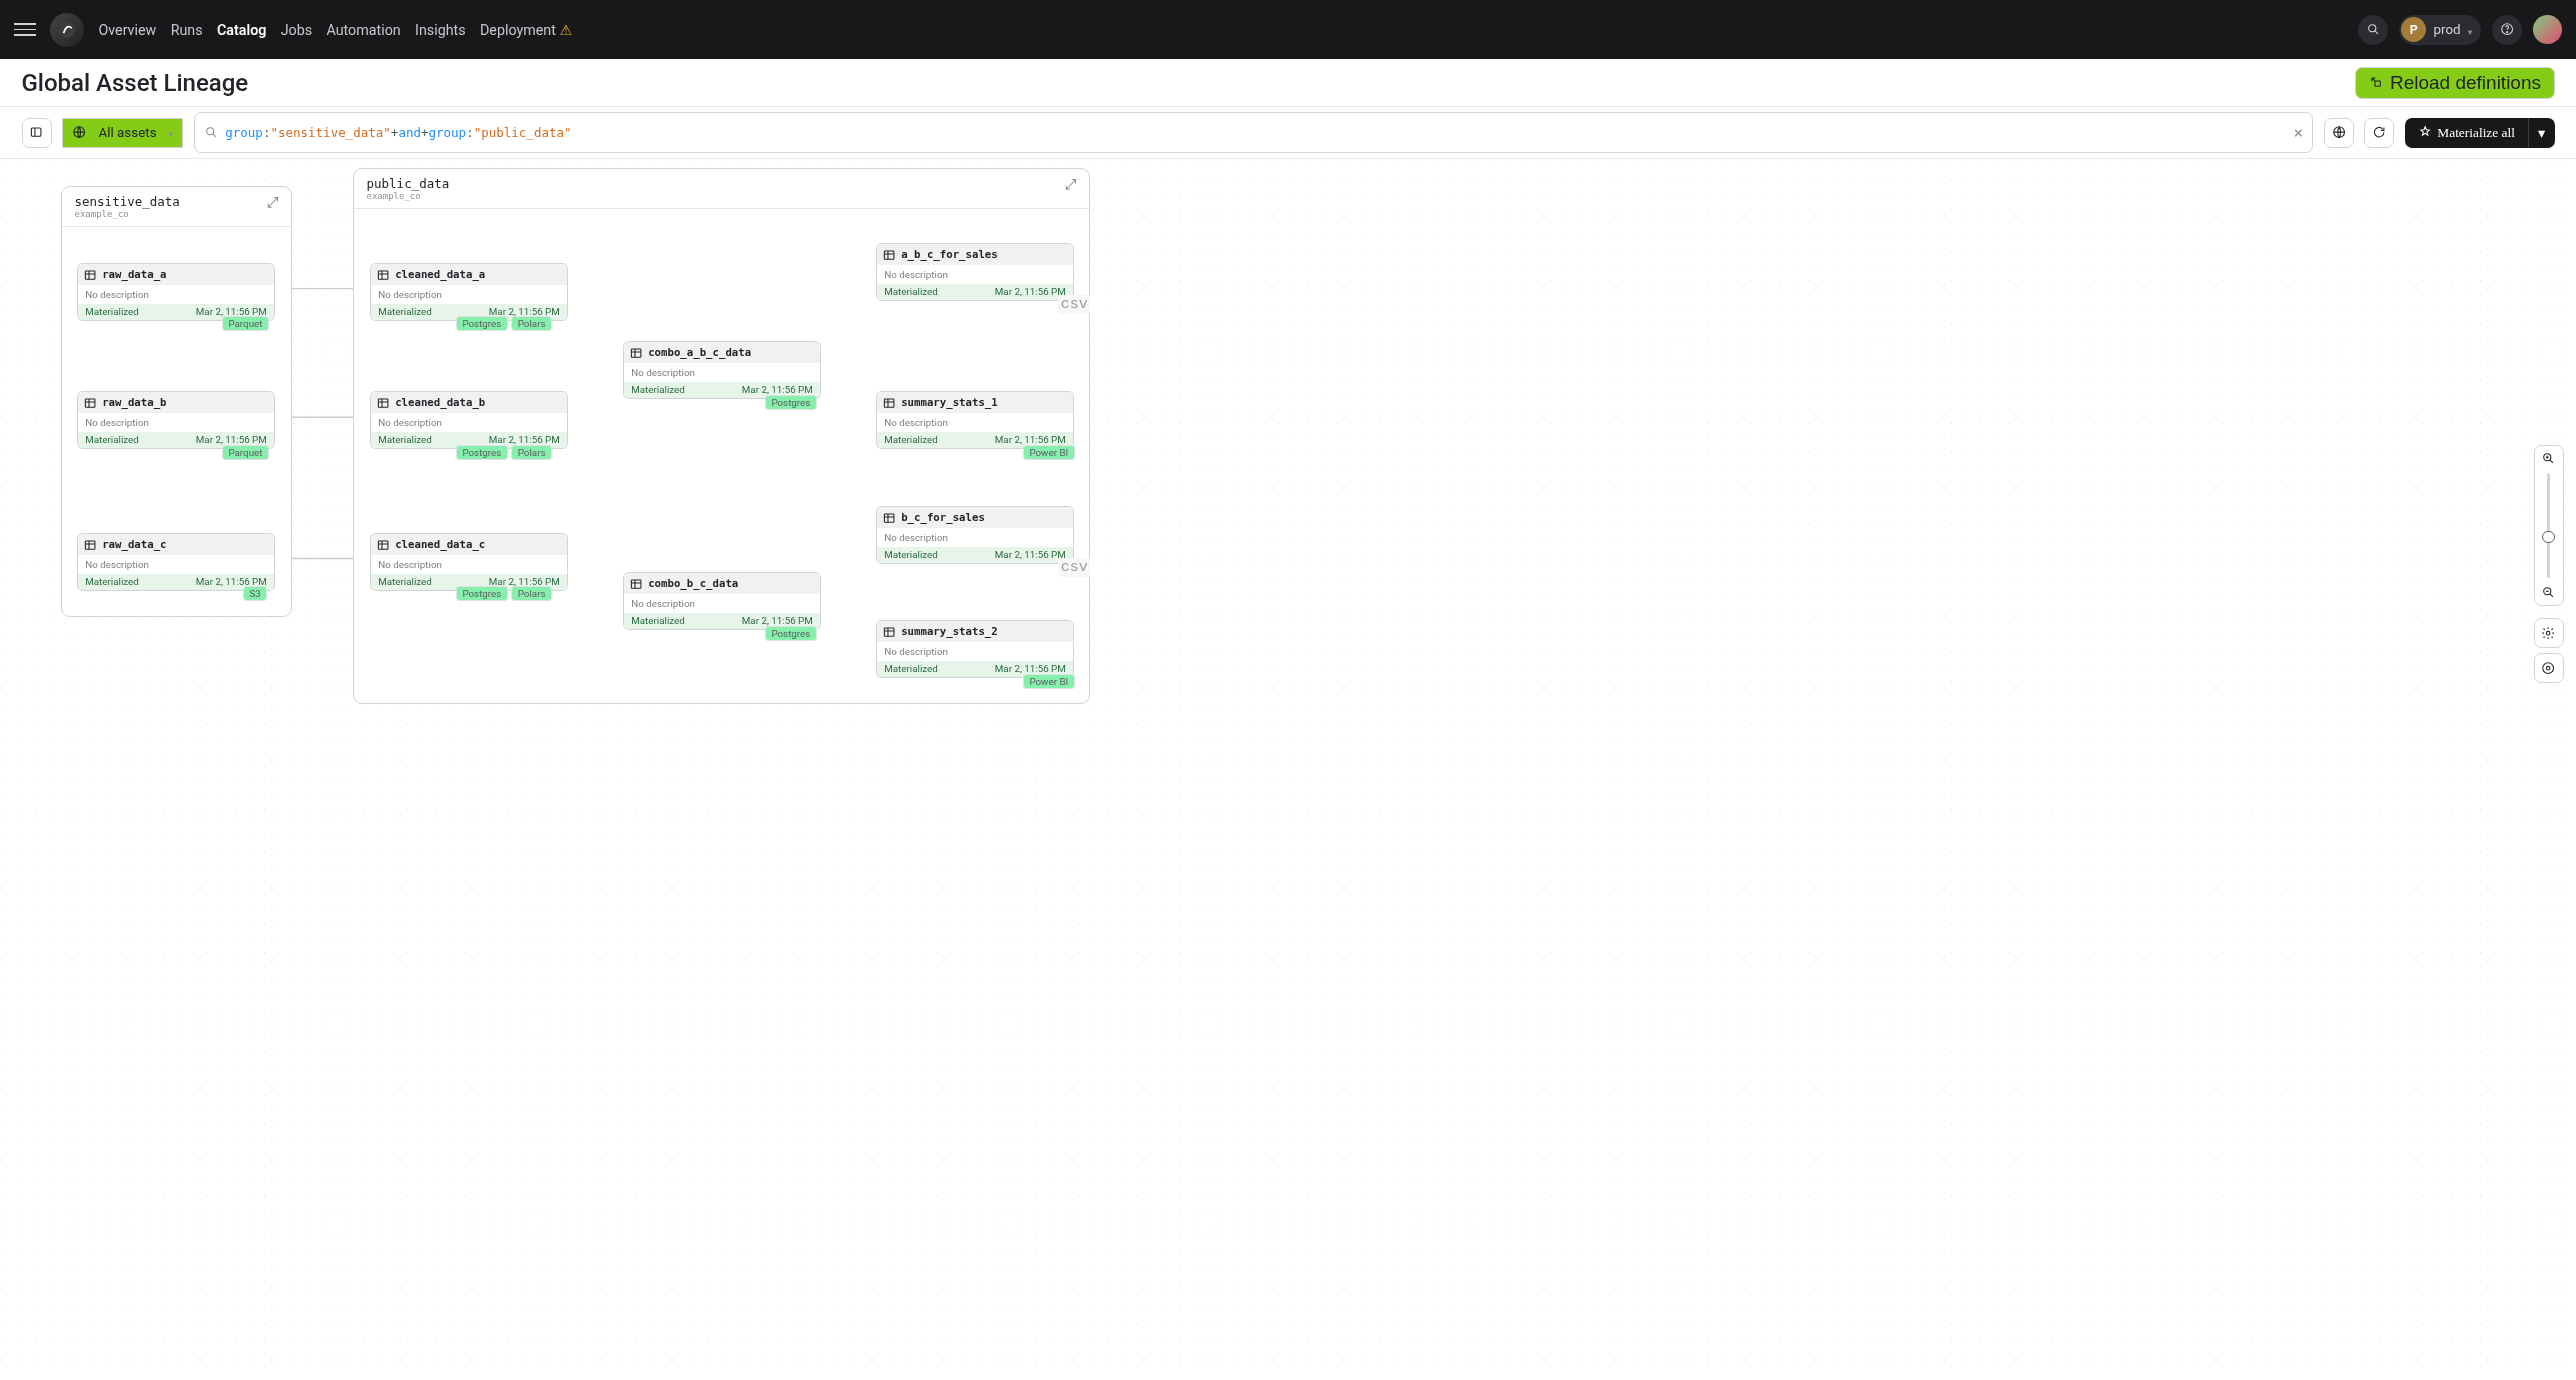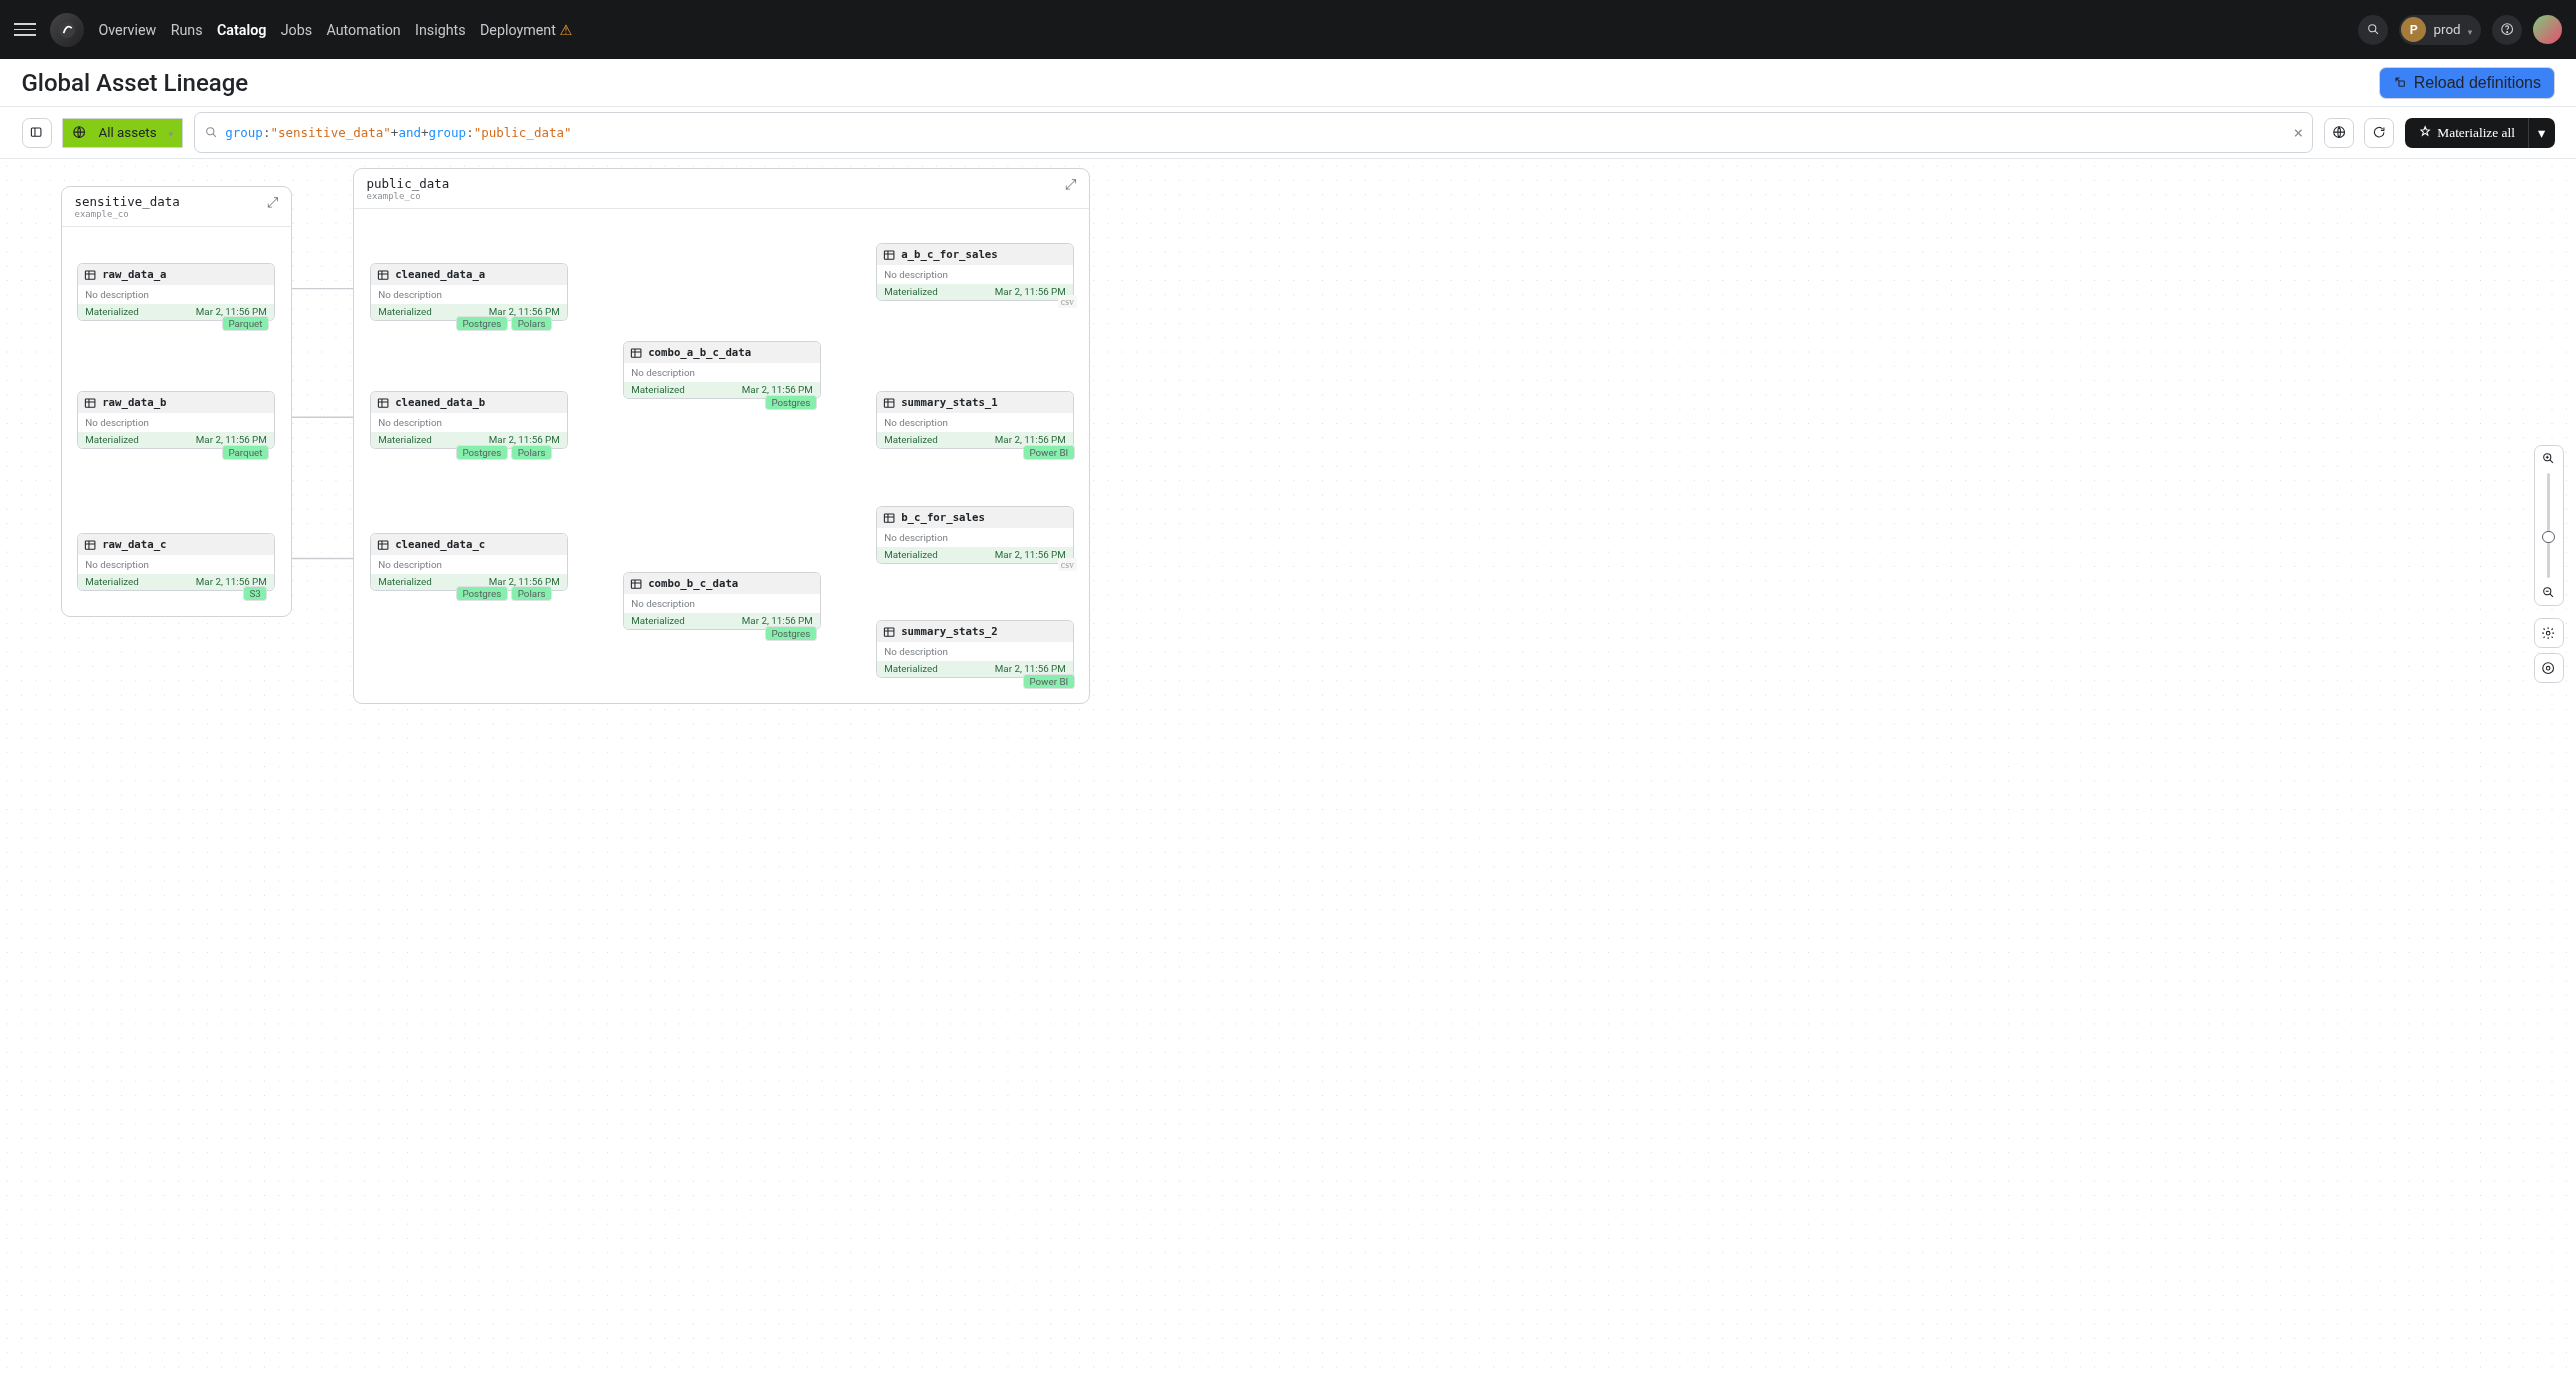--- a/index.html
+++ b/index.html
@@ -14,21 +14,21 @@
 .nav-item.active { color: #fff; font-weight: 600; }
 .topbar-right { margin-left: auto; display: flex; align-items: center; gap: 10.7px; }
 .icon-btn { width: 30px; height: 30px; border-radius: 50%; background: #2a2c30; display: flex; align-items: center; justify-content: center; cursor: pointer; color: #d4d4d4; }
 .prod-pill { height: 30px; border-radius: 15px; background: #2a2c30; display: flex; align-items: center; padding: 0 9px 0 2.7px; gap: 7.2px; cursor: pointer; }
 .prod-badge { width: 25px; height: 25px; border-radius: 50%; background: #a67c3a; display: flex; align-items: center; justify-content: center; font-weight: 600; font-size: 12.5px; color: #fff; }
 .prod-label { color: #d4d4d4; font-size: 13.4px; }
 .avatar { width: 29px; height: 29px; border-radius: 50%; background: linear-gradient(135deg, #7fc97f, #e64d6e); }
 
 .subheader { height: 48px; border-bottom: 0.9px solid #e4e7ea; display: flex; align-items: center; padding: 0 21.5px; }
 .page-title { font-size: 24px; font-weight: 500; }
-.reload-btn { margin-left: auto; height: 32px; border: 0.9px solid #d0d4d9; border-radius: 7.2px; background: #3b82f6; display: flex; align-items: center; padding: 0 12.5px; gap: 7px; cursor: pointer; font-size: 16px; color: #21252a; }
+.reload-btn { margin-left: auto; height: 32px; border: 0.9px solid #d0d4d9; border-radius: 7.2px; background: #84cc16; display: flex; align-items: center; padding: 0 12.5px; gap: 7px; cursor: pointer; font-size: 19px; color: #21252a; }
 
 .toolbar { height: 52px; border-bottom: 0.9px solid #e4e7ea; display: flex; align-items: center; padding: 0 21.5px; gap: 10.7px; }
 .sq-btn { width: 30px; height: 30px; border: 0.9px solid #d0d4d9; border-radius: 7.2px; background: #fff; display: flex; align-items: center; justify-content: center; cursor: pointer; }
 .pill-btn { height: 30px; border: 0.9px solid #d0d4d9; border-radius: 1px; background: #84cc16; display: flex; align-items: center; padding: 0 9px; gap: 12px; cursor: pointer; font-size: 13.4px; }
 .search-wrap { flex: 1; height: 41px; border: 0.9px solid #d0d4d9; border-radius: 7.2px; background: #fff; display: flex; align-items: center; padding: 0 9px; gap: 7.2px; font-family: "SF Mono", Consolas, monospace; font-size: 12.5px; }
 .search-input { flex: 1; border: none; outline: none; background: transparent; display: flex; gap: 0; }
 .tok-key { color: #1f8fff; }
 .tok-str { color: #d46d1f; }
 .tok-op { color: #555; }
 .clear-x { color: #8a8f94; cursor: pointer; font-size: 16px; }
@@ -44,21 +44,21 @@
 .group-title { font-family: "SF Mono", Consolas, monospace; font-size: 12.5px; color: #21252a; }
 .group-sub { font-family: "SF Mono", Consolas, monospace; font-size: 9px; color: #8a8f94; }
 .collapse-ic { color: #707478; cursor: pointer; }
 
 .asset { position: absolute; width: 198px; border: 0.9px solid #d0d4d9; border-radius: 5.4px; background: #fff; overflow: hidden; cursor: pointer; }
 .asset-head { background: #f1f1f1; padding: 3.6px 5.4px; display: flex; align-items: center; gap: 4.5px; font-family: "SF Mono", Consolas, monospace; font-size: 10.7px; font-weight: 600; }
 .asset-desc { font-size: 9.8px; color: #7a7f84; padding: 3.6px 7.2px; }
 .asset-status { display: flex; justify-content: space-between; padding: 2.7px 7.2px; font-size: 9.8px; background: #e6f4e9; color: #2a6b3d; }
 .tags { position: absolute; display: flex; gap: 3.6px; }
 .tag { background: #86efac; border: 0.9px solid #e0e2e5; border-radius: 3.6px; padding: 0.9px 5.4px; font-size: 9.8px; color: #5a5f64; display: flex; align-items: center; gap: 2.7px; }
-.mini-tag { position: absolute; font-size: 10px; color: #9a9f94; font-family: Liberation Serif, serif; background:#f7f7f7; padding:0.9px 2.7px; border-radius:2.7px; }
+.mini-tag { position: absolute; font-size: 15px; color: #9a9f94; font-family: Liberation Mono, monospace; background:#f7f7f7; padding:0.9px 2.7px; border-radius:2.7px; }
 
 .floatpanel { position: absolute; right: 12.5px; background: #fff; border: 0.9px solid #d0d4d9; border-radius: 7.2px; display: flex; flex-direction: column; align-items: center; }
 .float-zoom { top: 286px; width: 30px; height: 161px; padding: 5.4px 0; gap: 3.6px; }
 .float-zoom .track { flex: 1; width: 3.6px; background: #d0d4d9; border-radius: 1.8px; position: relative; margin: 3.6px 0; }
 .float-zoom .handle { position: absolute; left: -4.5px; width: 12.5px; height: 12.5px; border: 1.8px solid #5b5f64; border-radius: 50%; background: #fff; top: 55%; }
 .float-settings { top: 459px; width: 30px; height: 30px; justify-content: center; }
 .float-help { top: 494px; width: 30px; height: 30px; justify-content: center; }
 
 svg.ic { width: 14.3px; height: 14.3px; stroke: currentColor; fill: none; stroke-width: 1.8; }
 .chev-down::after { content: "▾"; font-size: 9px; color: #8a8f94; }

